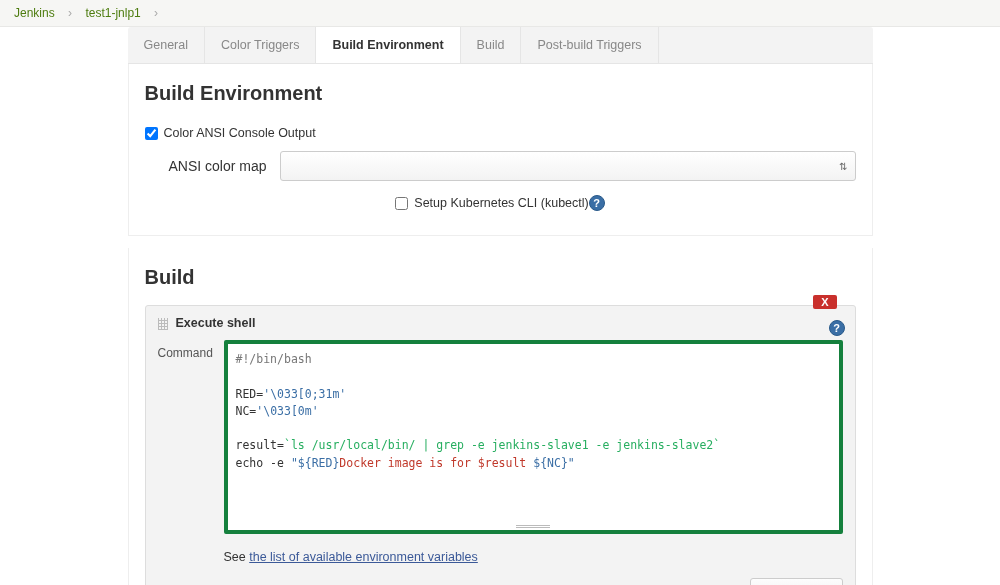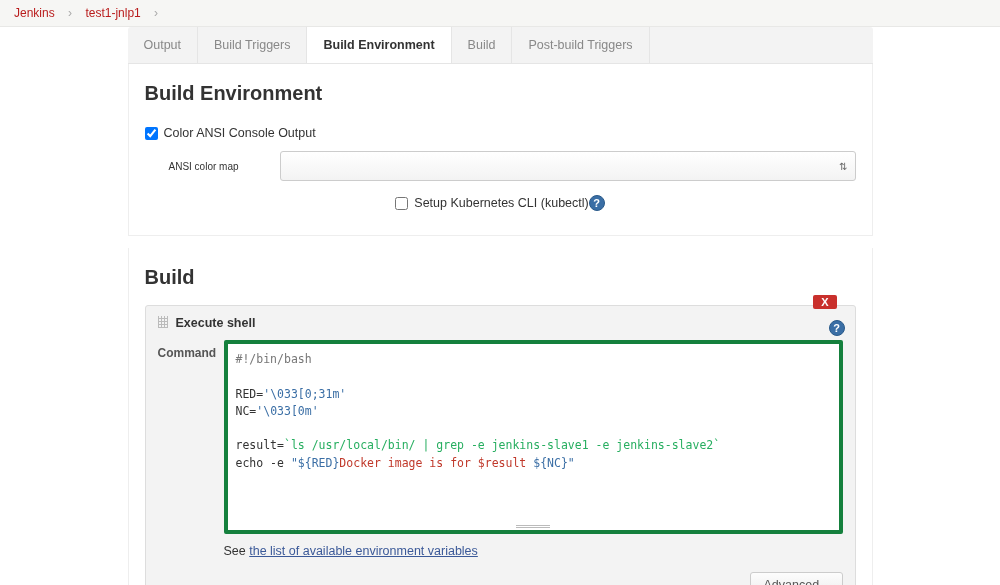--- a/index.html
+++ b/index.html
@@ -14,21 +14,21 @@
   }
   
   
   .breadcrumb {
     background: #f6f6f4;
     border-bottom: 1px solid #e8e8e6;
     padding: 6px 14px;
     font-size: 12px;
     color: #555;
   }
-  .breadcrumb a { color: #b91c1c; text-decoration: none; cursor: pointer; }
+  .breadcrumb a { color: #4d7c0f; text-decoration: none; cursor: pointer; }
   .breadcrumb .sep { color: #aaa; margin: 0 10px; }
   
   
   .main-wrap {
     margin: 0 auto;
     width: 745px;
     padding-top: 0;
   }
   
   
@@ -77,21 +77,21 @@
   .opt-row .chk { margin-right: 6px; }
   .opt-row .lbl { font-size: 12.5px; color: #333; }
   
   .field-row {
     display: flex;
     align-items: center;
     padding: 6px 0 6px 24px;
   }
   .field-row .field-label {
     width: 105px;
-    font-size: 10px;
+    font-size: 14px;
     color: #333;
     margin-right: 6px;
   }
   .select-wrap {
     flex: 1;
     position: relative;
   }
   .select-wrap select {
     width: 100%;
     height: 26px;
@@ -155,21 +155,21 @@
     cursor: pointer;
   }
   .step-card .card-help {
     position: absolute;
     top: 14px;
     right: 10px;
   }
   .step-header {
     padding: 10px 12px 6px 12px;
     display: flex;
-    align-items: flex-start;
+    align-items: flex-end;
   }
   .drag-handle {
     display: inline-block;
     width: 10px;
     height: 12px;
     background: repeating-linear-gradient(0deg,#bbb 0 1px,transparent 1px 3px),
                 repeating-linear-gradient(90deg,#bbb 0 1px,transparent 1px 3px);
     margin-right: 8px;
   }
   .step-title { font-weight: 700; font-size: 12.5px; }
@@ -179,21 +179,20 @@
   }
   .step-body .cmd-row {
     display: flex;
   }
   .cmd-label {
     width: 62px;
     font-size: 12px;
     color: #555;
     padding-top: 6px;
     margin-right: 4px;
-    font-weight: bold;
   }
   .cmd-area {
     flex: 1;
     border: 4px solid #15803d;
     background: #fff;
     border-radius: 2px;
     font-family: Menlo, Consolas, monospace;
     font-size: 11.5px;
     padding: 7px 8px 24px 8px;
     line-height: 1.5;
@@ -210,21 +209,21 @@
     height: 4px;
     background: repeating-linear-gradient(0deg,#bbb 0 1px,transparent 1px 2px);
     cursor: ns-resize;
   }
   .tok-gray{color:#777}
   .tok-str{color:#3a6ea5}
   .tok-red{color:#c0392b}
   .tok-grn{color:#27ae60}
   
   .see-link {
-    margin: 10px 0 0 66px;
+    margin: 16px 0 0 66px;
     font-size: 12.5px;
     color: #333;
   }
   .see-link a { color: #3b5998; text-decoration: underline; cursor: pointer; }
   
   .adv-row { text-align: right; margin-top: 14px; }
   .btn {
     display: inline-block;
     border: 1px solid #ccc;
     background: linear-gradient(#fdfdfd,#ececec);
@@ -241,22 +240,22 @@
 <div class="breadcrumb">
   <a>Jenkins</a>
   <span class="sep">›</span>
   <a>test1-jnlp1</a>
   <span class="sep">›</span>
 </div>
 
 <div class="main-wrap">
 
   <div class="tabs">
-    <div class="tab">Output</div>
-    <div class="tab">Build Triggers</div>
+    <div class="tab">General</div>
+    <div class="tab">Color Triggers</div>
     <div class="tab active">Build Environment</div>
     <div class="tab">Build</div>
     <div class="tab">Post-build Triggers</div>
   </div>
 
   <div class="section">
     <div class="section-title">Build Environment</div>
 
     <div class="opt-row">
       <input type="checkbox" class="chk" checked="" style="">

